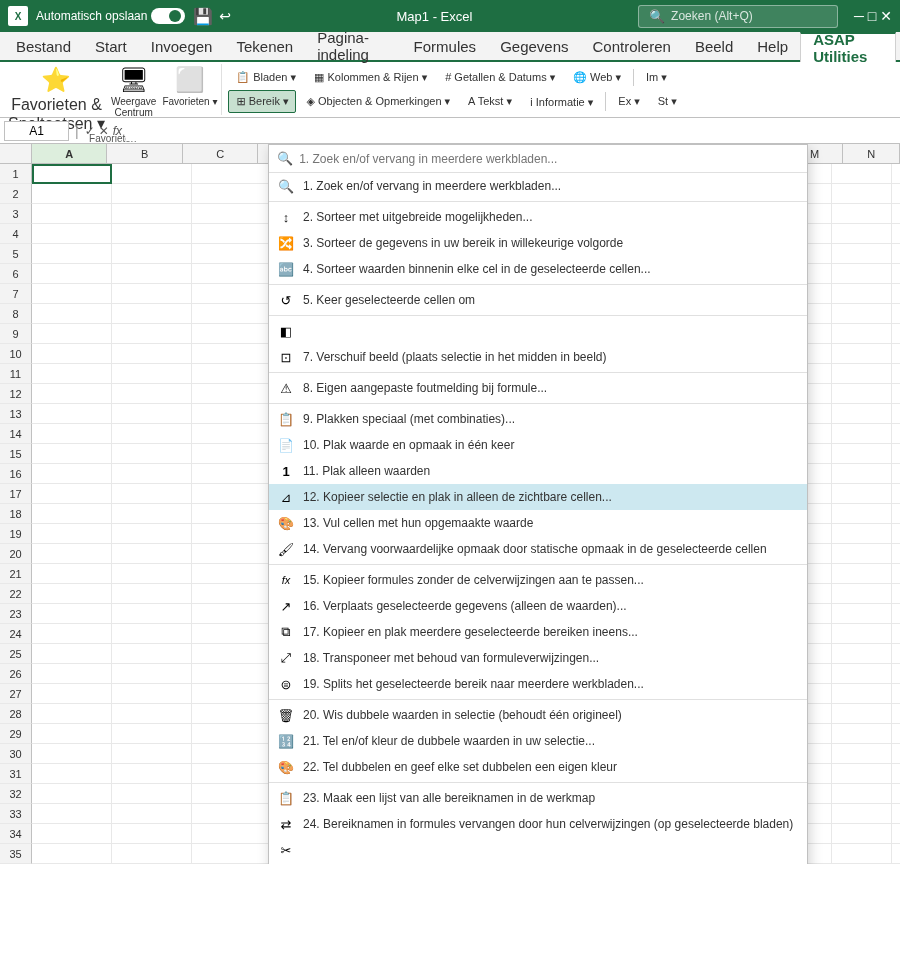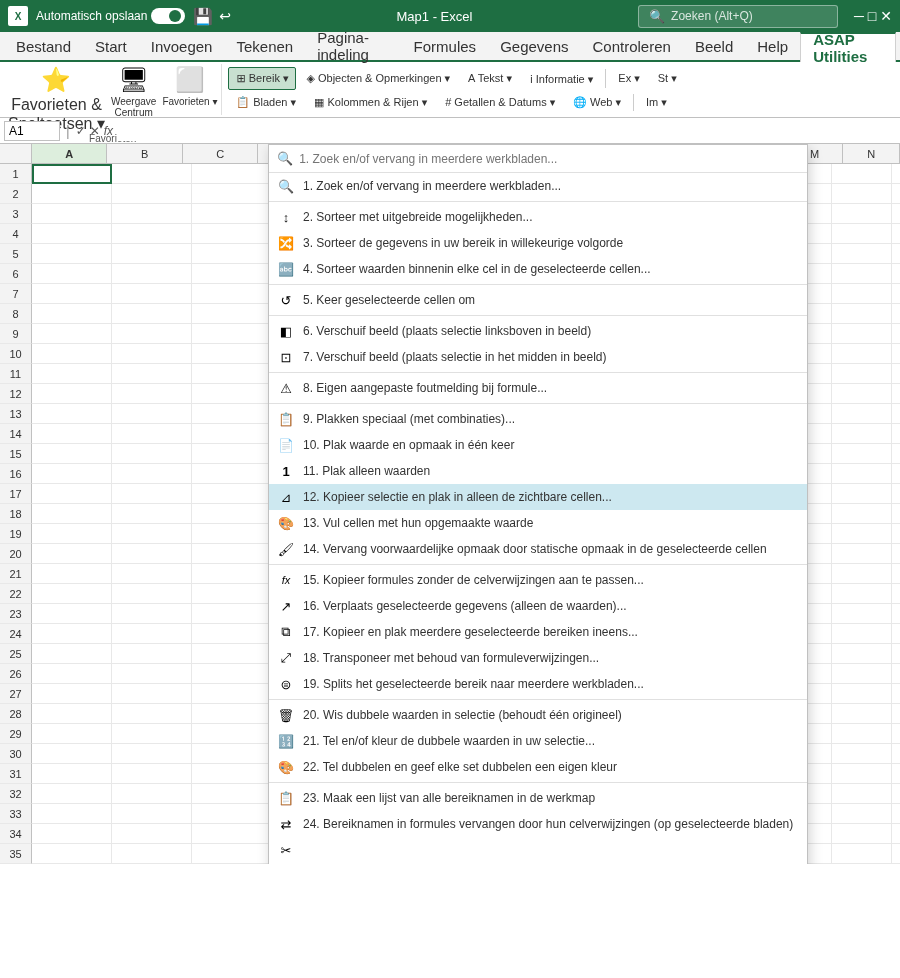--- a/index.html
+++ b/index.html
@@ -80,24 +80,25 @@
     .formula-bar {
       display: flex;
       align-items: center;
       border-bottom: 1px solid #c0c0c0;
       height: 26px;
       padding: 0 4px;
       gap: 4px;
       background: #fff;
     }
     .cell-ref {
-      width: 56px;
+      width: 65px;
       border: 1px solid #c0c0c0;
       padding: 2px 4px;
       font-size: 12px;
+      text-align: center;
       background: #fff;
     }
     .formula-divider { color: #999; font-size: 14px; padding: 0 2px; }
     .formula-icons { display: flex; gap: 4px; align-items: center; color: #555; font-size: 12px; }
     .formula-input {
       flex: 1;
       border: 1px solid transparent;
       padding: 2px 4px;
       font-size: 12px;
       background: #fff;
@@ -298,35 +299,35 @@
       <div style="display:flex;flex-direction:column;align-items:center;gap:2px;cursor:pointer;">
         <span style="font-size:24px;">⬜</span>
         <span style="font-size:10px;text-align:center;color:#333;">Favorieten ▾</span>
       </div>
     </div>
     <div class="asap-group-label">Favorieten</div>
   </div>
 
   <div style="display:flex;flex-direction:column;gap:2px;padding:2px 4px;height:100%;justify-content:center;">
     <div style="display:flex;gap:2px;">
+      <div class="asap-btn">📋 Bladen ▾</div>
+      <div class="asap-btn">▦ Kolommen &amp; Rijen ▾</div>
+      <div class="asap-btn"># Getallen &amp; Datums ▾</div>
+      <div class="asap-btn">🌐 Web ▾</div>
+      <div style="border-right:1px solid #ccc;margin:2px 2px;"></div>
+      <div class="asap-btn">Im ▾</div>
+    </div>
+    <div style="display:flex;gap:2px;">
       <div class="asap-btn active-menu">⊞ Bereik ▾</div>
       <div class="asap-btn">◈ Objecten &amp; Opmerkingen ▾</div>
       <div class="asap-btn">A Tekst ▾</div>
       <div class="asap-btn">ℹ Informatie ▾</div>
       <div style="border-right:1px solid #ccc;margin:2px 2px;"></div>
       <div class="asap-btn">Ex ▾</div>
       <div class="asap-btn">St ▾</div>
-    </div>
-    <div style="display:flex;gap:2px;">
-      <div class="asap-btn">📋 Bladen ▾</div>
-      <div class="asap-btn">▦ Kolommen &amp; Rijen ▾</div>
-      <div class="asap-btn"># Getallen &amp; Datums ▾</div>
-      <div class="asap-btn">🌐 Web ▾</div>
-      <div style="border-right:1px solid #ccc;margin:2px 2px;"></div>
-      <div class="asap-btn">Im ▾</div>
     </div>
   </div>
 </div>
 
 <div class="formula-bar">
   <input class="cell-ref" type="text" value="A1" style="">
   <span class="formula-divider">|</span>
   <div class="formula-icons">
     <span style="cursor:pointer;">✓</span>
     <span style="cursor:pointer;">✕</span>
@@ -980,21 +981,20 @@
             <div class="dropdown-item-text">4. Sorteer waarden binnenin elke cel in de geselecteerde cellen...</div>
           </div>
           <div class="dropdown-separator"></div>
           <div class="dropdown-item">
             <div class="dropdown-item-icon" style="font-size: 13px; font-style: normal; font-weight: normal;">↺</div>
             <div class="dropdown-item-text">5. Keer geselecteerde cellen om</div>
           </div>
           <div class="dropdown-separator"></div>
           <div class="dropdown-item">
             <div class="dropdown-item-icon" style="font-size: 13px; font-style: normal; font-weight: normal;">◧</div>
-            <div class="dropdown-item-text">6. Verschuif beeld (plaats selectie linksboven in beeld)</div>
           </div>
           <div class="dropdown-item">
             <div class="dropdown-item-icon" style="font-size: 13px; font-style: normal; font-weight: normal;">⊡</div>
             <div class="dropdown-item-text">7. Verschuif beeld (plaats selectie in het midden in beeld)</div>
           </div>
           <div class="dropdown-separator"></div>
           <div class="dropdown-item">
             <div class="dropdown-item-icon" style="font-size: 13px; font-style: normal; font-weight: normal;">⚠</div>
             <div class="dropdown-item-text">8. Eigen aangepaste foutmelding bij formule...</div>
           </div>

